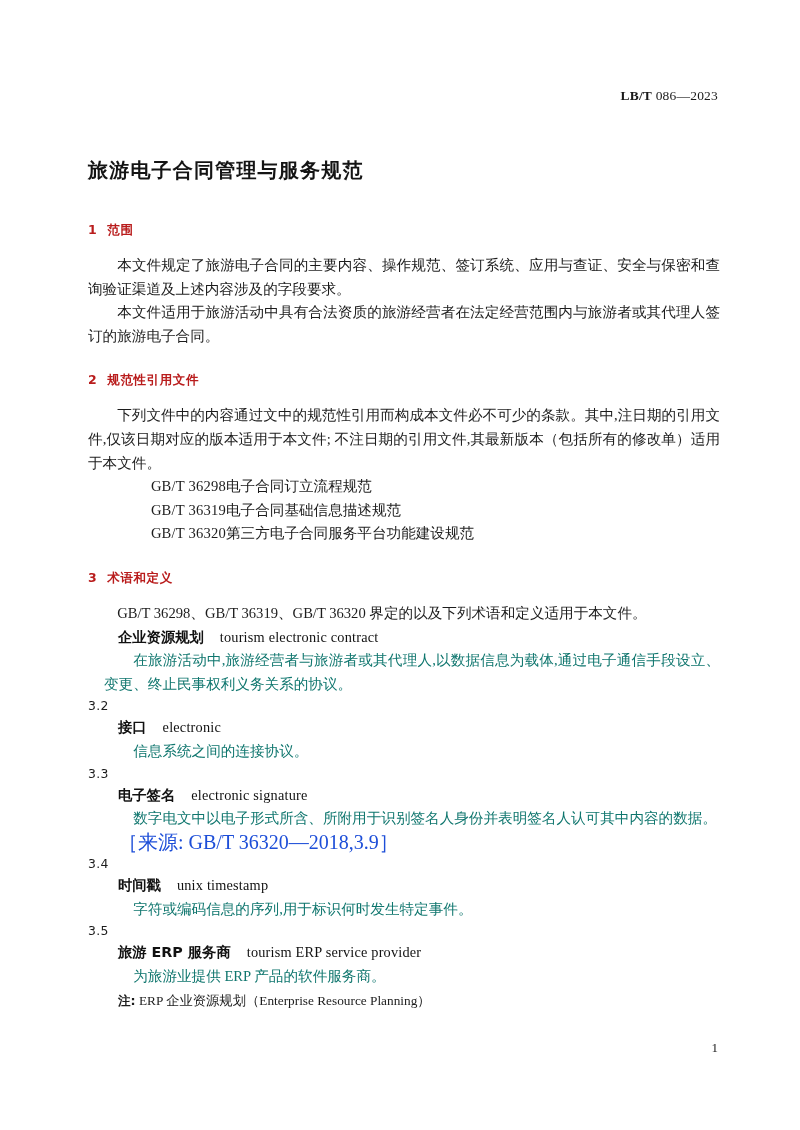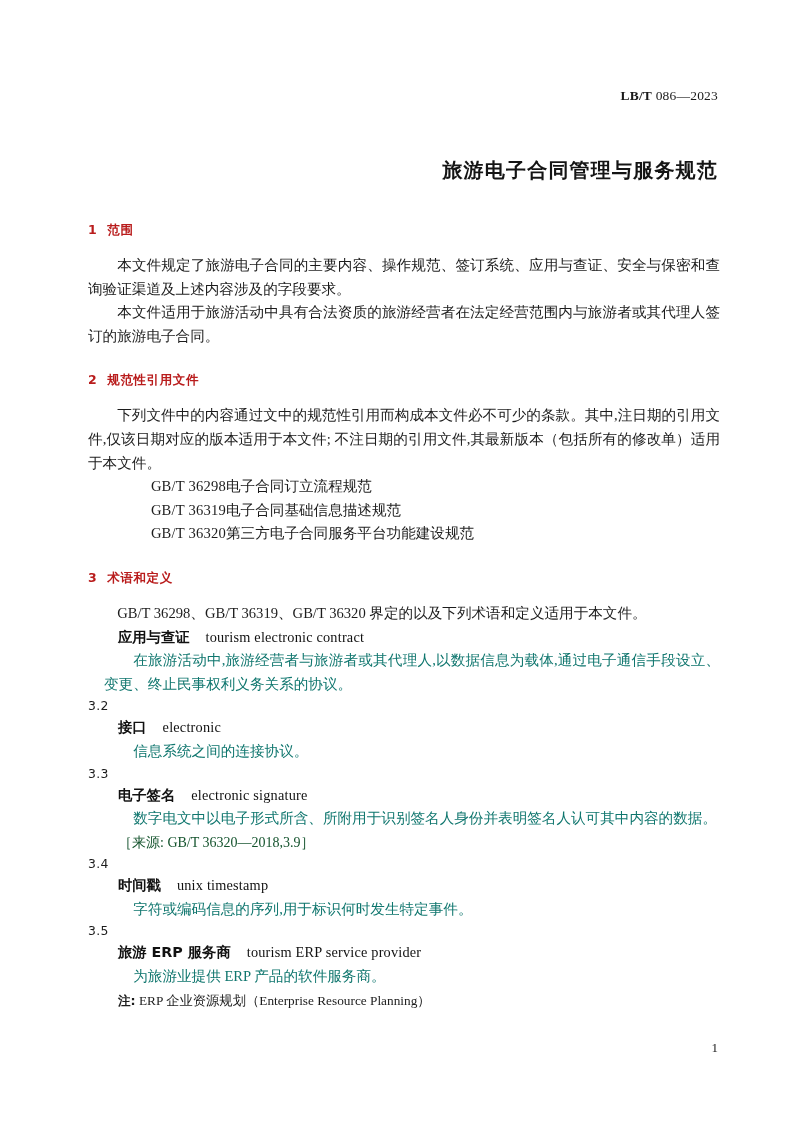--- a/index.html
+++ b/index.html
@@ -44,21 +44,21 @@
     font-size: 13.5px;
     font-weight: normal;
   }
 
   
   .doc-title {
     position: absolute;
     top: 157px;
     left: 88px;
     width: 630px;
-    text-align: right;
+    text-align: left;
     font-family: "DejaVu Sans", "Liberation Sans", sans-serif;
     font-weight: bold;
     font-size: 20px;
     letter-spacing: 1.2px;
     color: #141414;
   }
 
   
   .content {
     position: absolute;
@@ -143,23 +143,23 @@
     font-size: 14.6px;
     line-height: 23.6px;
     text-align: justify;
     text-justify: inter-ideograph;
     text-indent: 2em;
     color: #0f766e;
     margin-left: 16px;
   }
   .term-source {
     padding-left: 30px;
-    font-size: 14px;
-    line-height: 23.6px;
-    color: #14532d;
+    font-size: 20px;
+    line-height: 23.6px;
+    color: #1d4ed8;
   }
   .term-note {
     padding-left: 30px;
     font-size: 13.3px;
     line-height: 23.6px;
     color: #1c1c1c;
   }
   .term-note .note-label {
     font-family: "DejaVu Sans", "Liberation Sans", sans-serif;
     font-weight: bold;
@@ -221,21 +221,21 @@
     <div class="gap-sec"></div>
 
     <h2 class="sec-head">
       <span class="num">3</span><span>术语和定义</span>
     </h2>
     <div class="gap-after-head"></div>
     <p class="para">GB/T 36298、GB/T 36319、GB/T 36320 界定的以及下列术语和定义适用于本文件。</p>
 
     <div class="term-block">
       <div class="term-head">
-        <span class="zh">应用与查证</span><span class="en">tourism electronic contract</span>
+        <span class="zh">企业资源规划</span><span class="en">tourism electronic contract</span>
       </div>
       <div class="term-def">在旅游活动中,旅游经营者与旅游者或其代理人,以数据信息为载体,通过电子通信手段设立、变更、终止民事权利义务关系的协议。</div>
     </div>
 
     <div class="term-block">
       <div class="term-num">3.2</div>
       <div class="term-head">
         <span class="zh">接口</span><span class="en">electronic</span>
       </div>
       <div class="term-def">信息系统之间的连接协议。</div>

